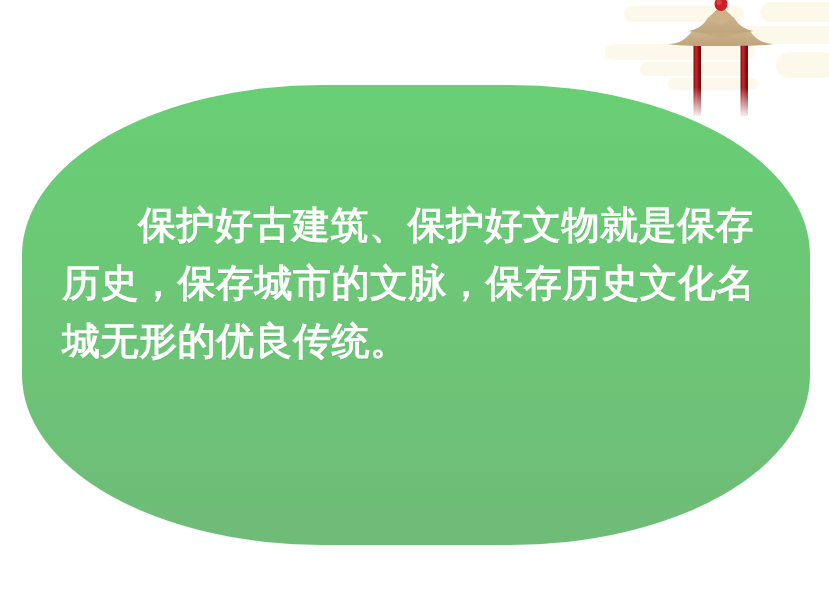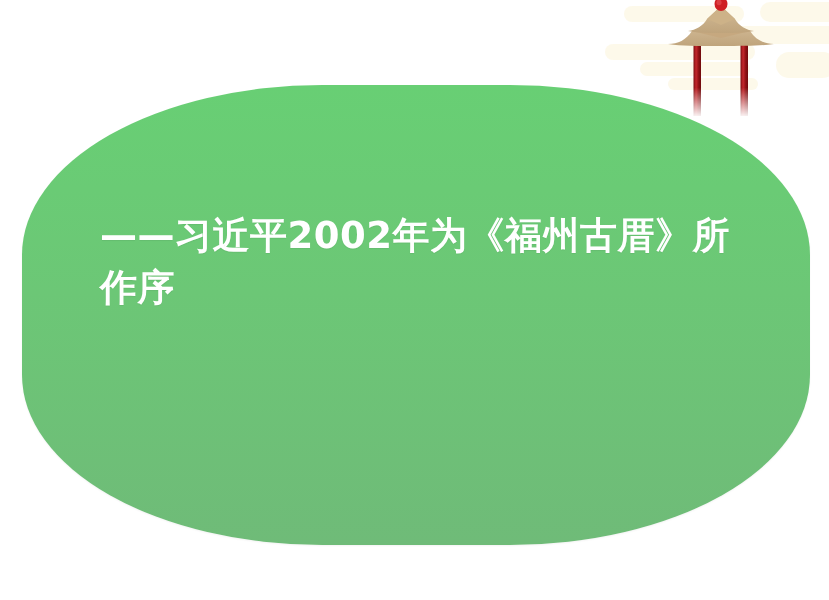--- a/index.html
+++ b/index.html
@@ -149,16 +149,16 @@
       <rect x="58.5" y="4" width="5" height="8" fill="#bda581"></rect>
 
       <ellipse cx="61" cy="6" rx="6.5" ry="7" fill="#cf1f24"></ellipse>
       <ellipse cx="59" cy="4.5" rx="2.6" ry="2.8" fill="#e0494d" opacity="0.75"></ellipse>
     </svg>
   </div>
 
   <div id="green-panel"></div>
 
   <div id="quote-block">
-    <p id="quote-attribution">——习近平2002年为《福州古厝》所作序</p>
+    <p id="quote-body">保护好古建筑、保护好文物就是保存历史，保存城市的文脉，保存历史文化名城无形的优良传统。</p>
   </div>
 
 </div>
 
 </body></html>

